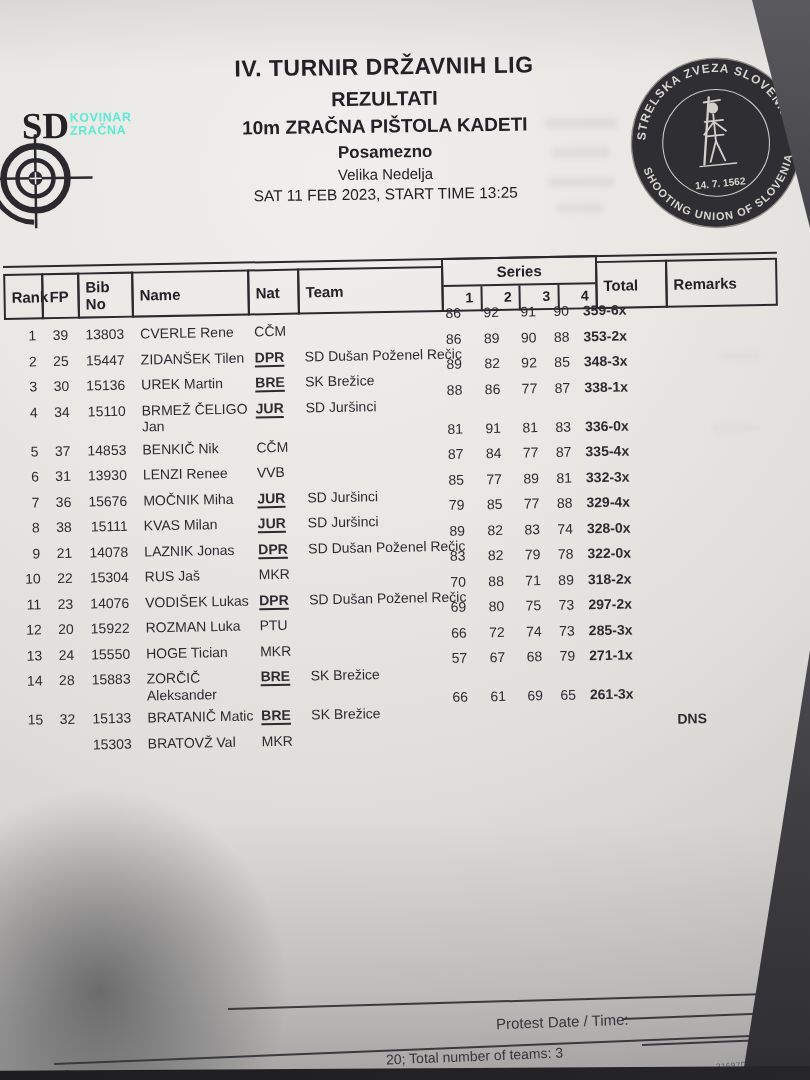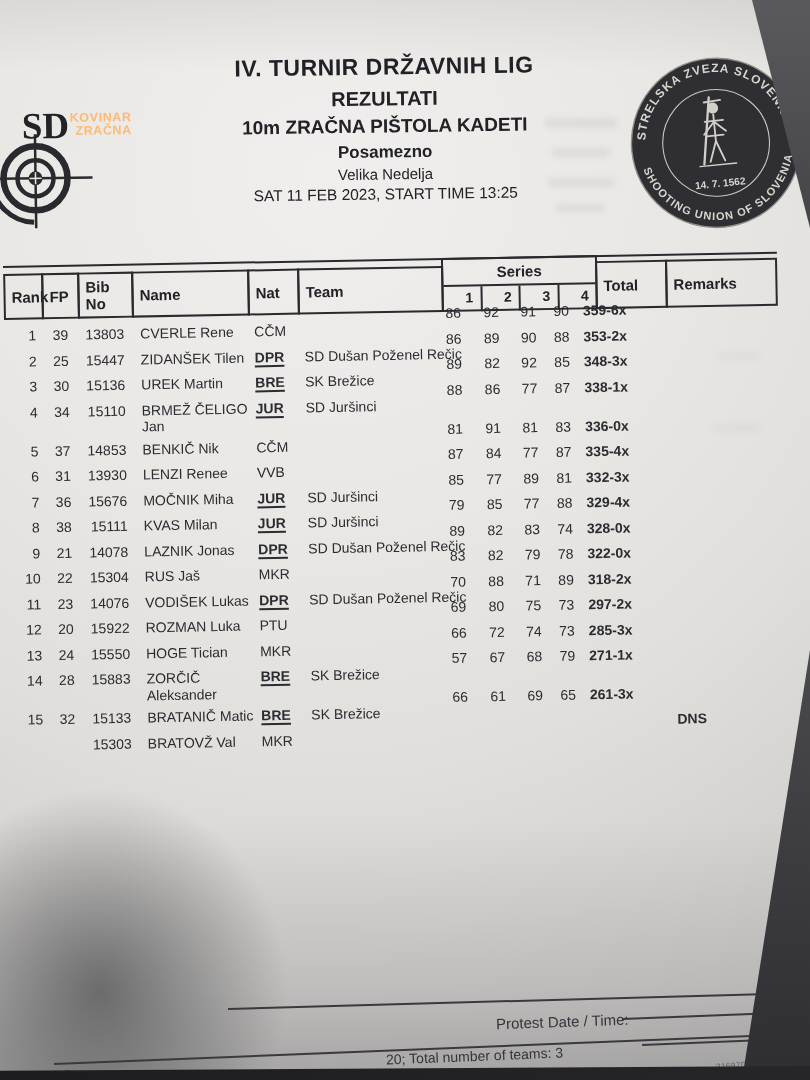--- a/index.html
+++ b/index.html
@@ -21,21 +21,21 @@
      background:linear-gradient(#4a494d,#2e2d31);clip-path:polygon(100% 0,100% 100%,0 100%);}
   .bg-bottom{position:absolute;left:0;right:0;bottom:0;height:16px;
      background:linear-gradient(to right,#1d1d1f,#262629);clip-path:polygon(0 42%,100% 12%,100% 100%,0 100%);}
   
   .ghost{position:absolute;background:#8f8e96;opacity:.15;filter:blur(3px);border-radius:2px;}
   
   .head-area{position:absolute;left:0;top:0;width:810px;height:260px;
      transform:rotate(-0.8deg);transform-origin:60px 140px;}
   .logo-sd{position:absolute;left:22px;top:104px;font:700 37px "Liberation Serif","DejaVu Serif",serif;color:#232227;}
   .logo-lines{position:absolute;left:70px;top:112px;font:700 12.5px "Liberation Sans",sans-serif;
-     letter-spacing:.6px;line-height:13px;color:#fdba74;text-align:right;}
+     letter-spacing:.6px;line-height:13px;color:#5eead4;}
   .crosshair{position:absolute;left:-22px;top:128px;}
   .titles{position:absolute;left:135px;top:58px;width:500px;text-align:center;color:#222126;}
   .t1{font-size:23px;font-weight:700;letter-spacing:.5px;}
   .t2{font-size:20px;font-weight:700;margin-top:7px;}
   .t3{font-size:19px;font-weight:700;margin-top:5px;}
   .t4{font-size:17px;font-weight:700;margin-top:5px;}
   .t5{font-size:15px;margin-top:3px;}
   .t6{font-size:15.5px;margin-top:3px;}
   .seal{position:absolute;left:624px;top:60px;transform:rotate(-5deg);}
   

